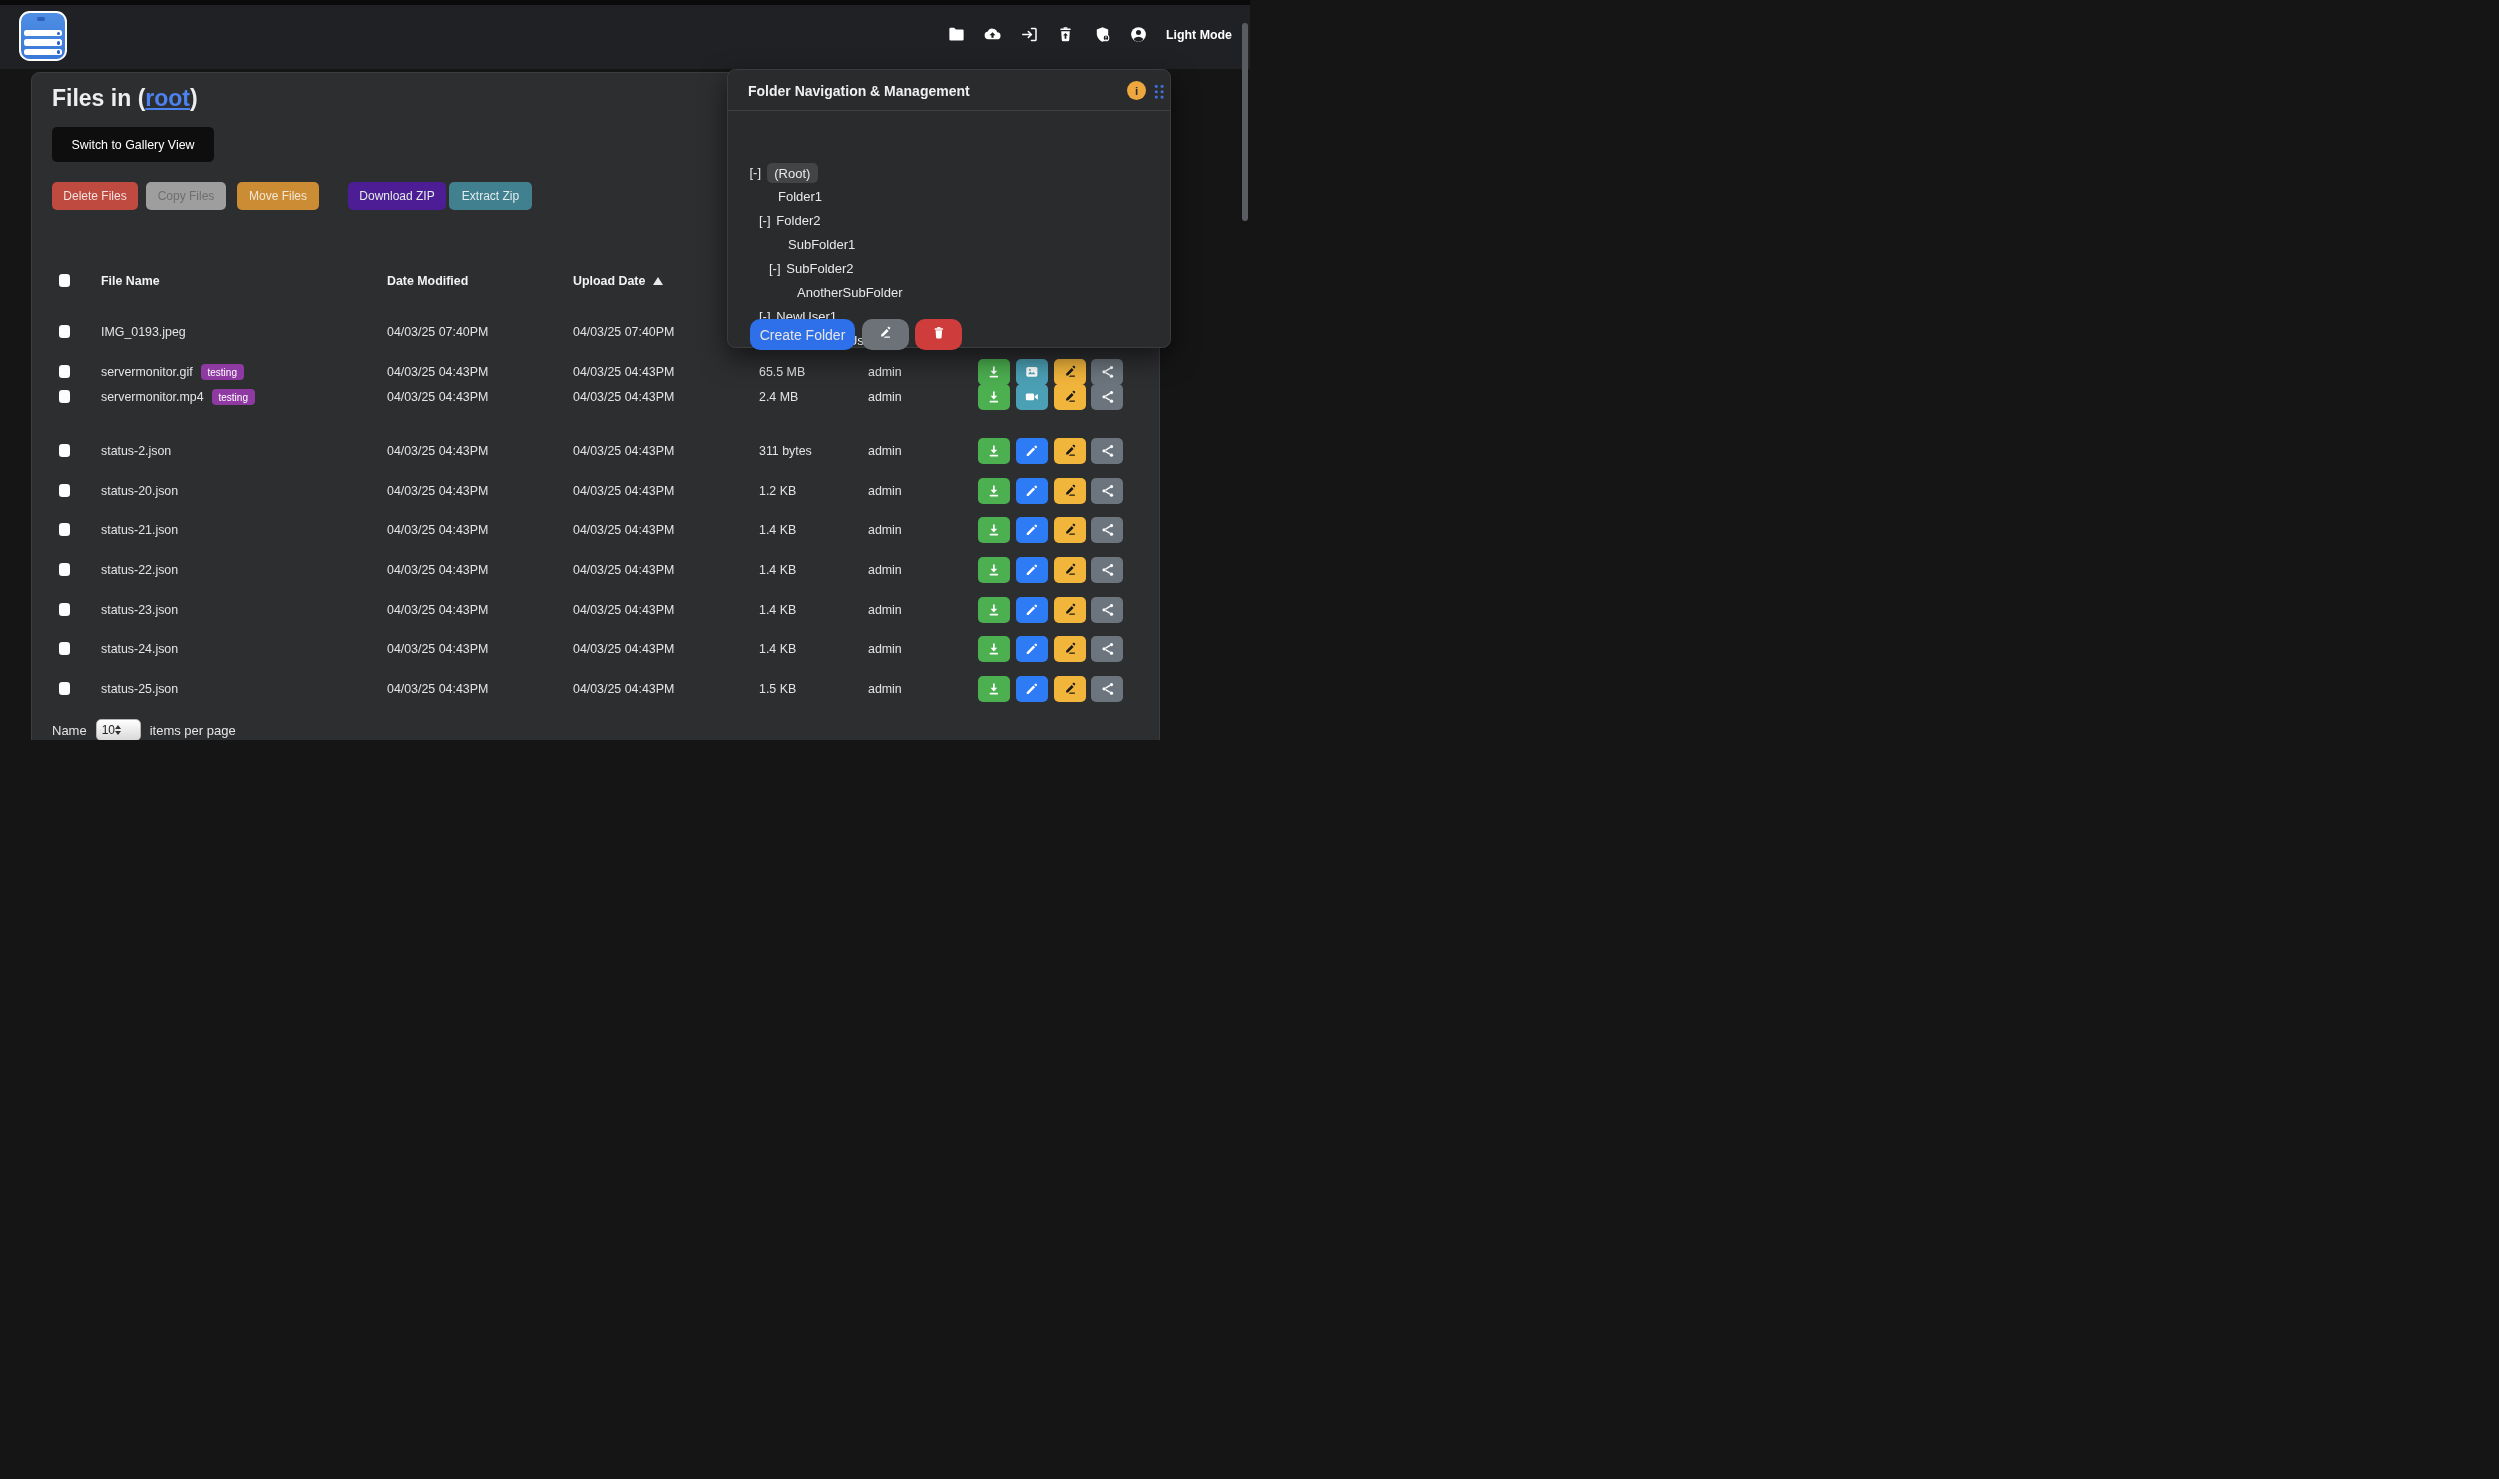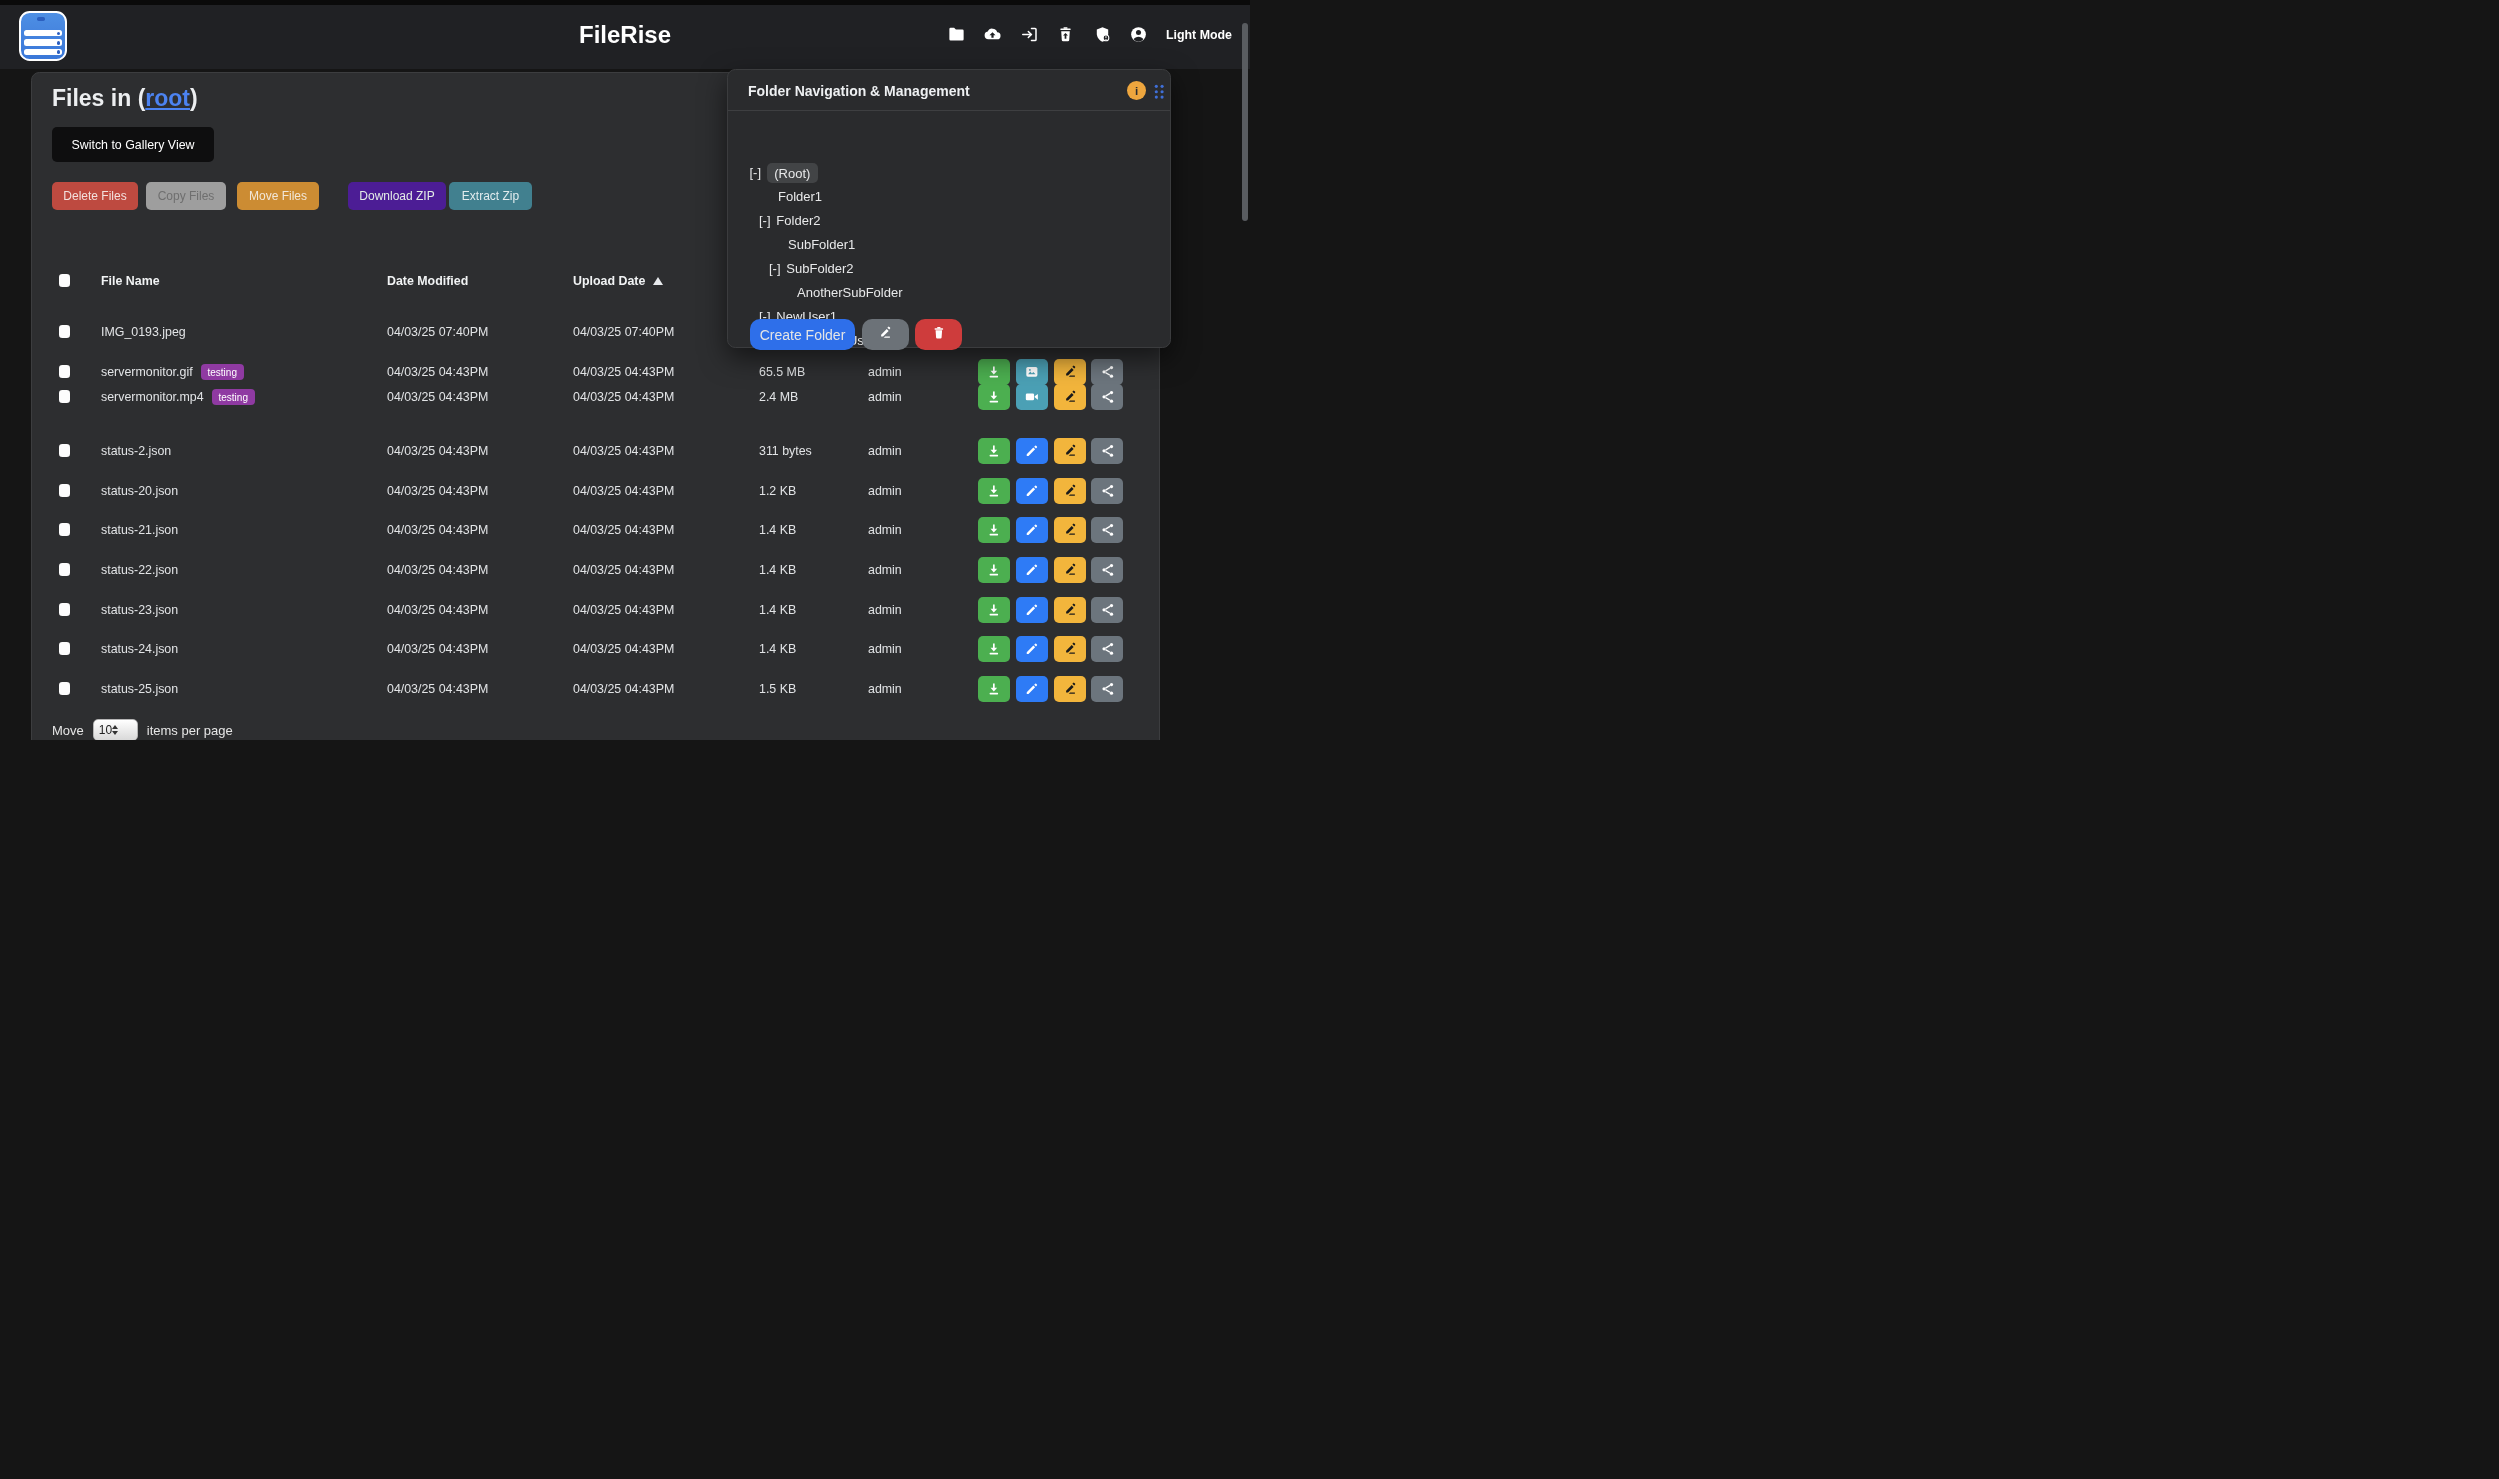--- a/index.html
+++ b/index.html
@@ -105,21 +105,20 @@
     <span class="bar" style="top:38%">
         <i></i>
       </span>
     <span class="bar" style="top:58%">
         <i></i>
       </span>
     <span class="bar" style="top:78%">
         <i></i>
       </span>
   </div>
-  <div id="app-title">FileRise</div>
   <div id="header-icons">
       <span class="hicon">
         <svg viewBox="0 0 24 24">
           <path d="M3 5a1.5 1.5 0 0 1 1.5-1.5H9l2.2 2.2h8.3A1.5 1.5 0 0 1 21 7.2V18a1.5 1.5 0 0 1-1.5 1.5h-15A1.5 1.5 0 0 1 3 18V5z" fill="#fff"></path>
         </svg>
       </span>
       <span class="hicon">
         <svg viewBox="0 0 24 24">
           <path d="M12 4.6a6 6 0 0 1 5.9 4.6 4.4 4.4 0 0 1-.3 8.8H6.7A4.9 4.9 0 0 1 6 8.3 6 6 0 0 1 12 4.6z" fill="#fff"></path>
           <path d="M12 9l-3.8 3.8h2.4V16h2.8v-3.2h2.4L12 9z" fill="#202124"></path>
@@ -538,21 +537,21 @@
               <circle cx="6.2" cy="12" r="2.5" fill="#fff"></circle>
               <circle cx="17.6" cy="18.6" r="2.5" fill="#fff"></circle>
               <path d="M8.4 10.8l7-4M8.4 13.2l7 4" stroke="#fff" stroke-width="2.1" fill="none"></path>
             </svg>
           </button>
         </div>
       </div>
     </div>
 
   <div id="pagerow">
-    <span>Move</span>
+    <span>Name</span>
     <div id="per-page">
       <span>10</span>
       <span class="arrows">
           <b class="up"></b>
           <b class="dn"></b>
         </span>
     </div>
     <span>items per page</span>
   </div>
 </div>

